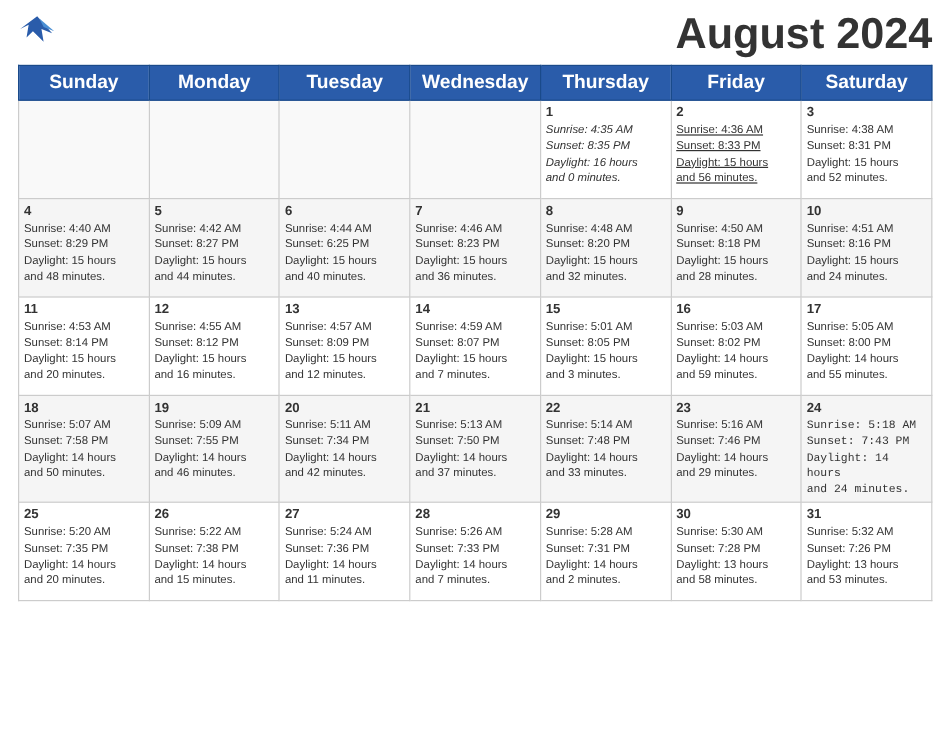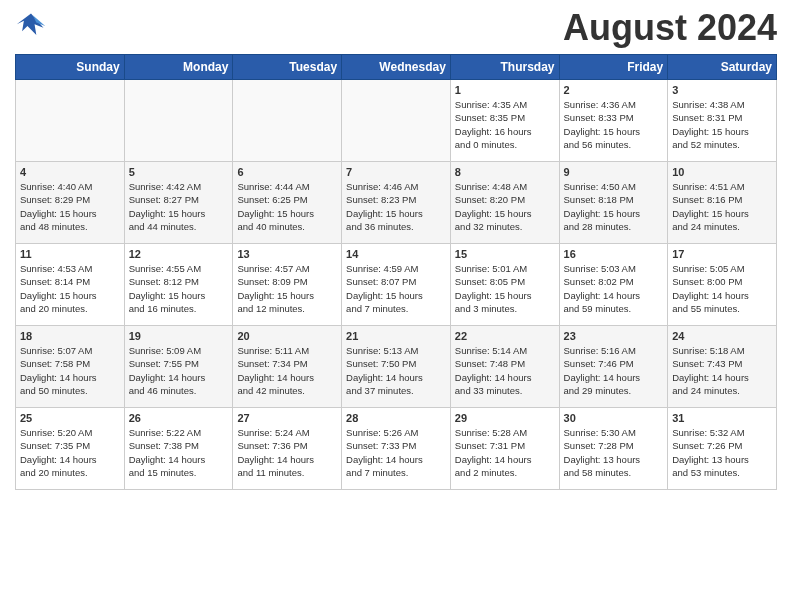--- a/index.html
+++ b/index.html
@@ -50,24 +50,24 @@
       margin-top: 2px;
     }
     table {
       width: 100%;
       border-collapse: collapse;
       table-layout: fixed;
     }
     thead tr th {
       background-color: #2a5caa;
       color: #fff;
-      font-size: 12px;
+      font-size: 16px;
       font-weight: bold;
       padding: 5px 4px;
-      text-align: right;
+      text-align: center;
       border: 1px solid #1a4a8a;
     }
     tbody tr td {
       border: 1px solid #ccc;
       vertical-align: top;
       padding: 4px 4px;
       font-size: 9.5px;
       color: #333;
       height: 82px;
       background: #fff;
@@ -116,28 +116,28 @@
       </tr>
     </thead>
     <tbody id="calendar-body">
     <tr>
           <td class="empty"></td>
           <td class="empty"></td>
           <td class="empty"></td>
           <td class="empty"></td>
           <td>
             <div class="day-num">1</div>
-            <div class="day-info" style="white-space: pre-line;">Sunrise: 4:35 AM
+            <div class="day-info" style="white-space: pre-line; font-style: italic;">Sunrise: 4:35 AM
 Sunset: 8:35 PM
 Daylight: 16 hours
 and 0 minutes.</div>
           </td>
           <td>
             <div class="day-num">2</div>
-            <div class="day-info" style="white-space: pre-line;">Sunrise: 4:36 AM
+            <div class="day-info" style="white-space: pre-line; text-decoration: underline;">Sunrise: 4:36 AM
 Sunset: 8:33 PM
 Daylight: 15 hours
 and 56 minutes.</div>
           </td>
           <td>
             <div class="day-num">3</div>
             <div class="day-info" style="white-space: pre-line;">Sunrise: 4:38 AM
 Sunset: 8:31 PM
 Daylight: 15 hours
 and 52 minutes.</div>
@@ -283,21 +283,21 @@
           </td>
           <td>
             <div class="day-num">23</div>
             <div class="day-info" style="white-space: pre-line;">Sunrise: 5:16 AM
 Sunset: 7:46 PM
 Daylight: 14 hours
 and 29 minutes.</div>
           </td>
           <td>
             <div class="day-num">24</div>
-            <div class="day-info" style="white-space: pre-line;">Sunrise: 5:18 AM
+            <div class="day-info" style="white-space: pre-line; font-family: Liberation Mono, monospace;">Sunrise: 5:18 AM
 Sunset: 7:43 PM
 Daylight: 14 hours
 and 24 minutes.</div>
           </td>
         </tr>
         <tr>
           <td>
             <div class="day-num">25</div>
             <div class="day-info" style="white-space: pre-line;">Sunrise: 5:20 AM
 Sunset: 7:35 PM

